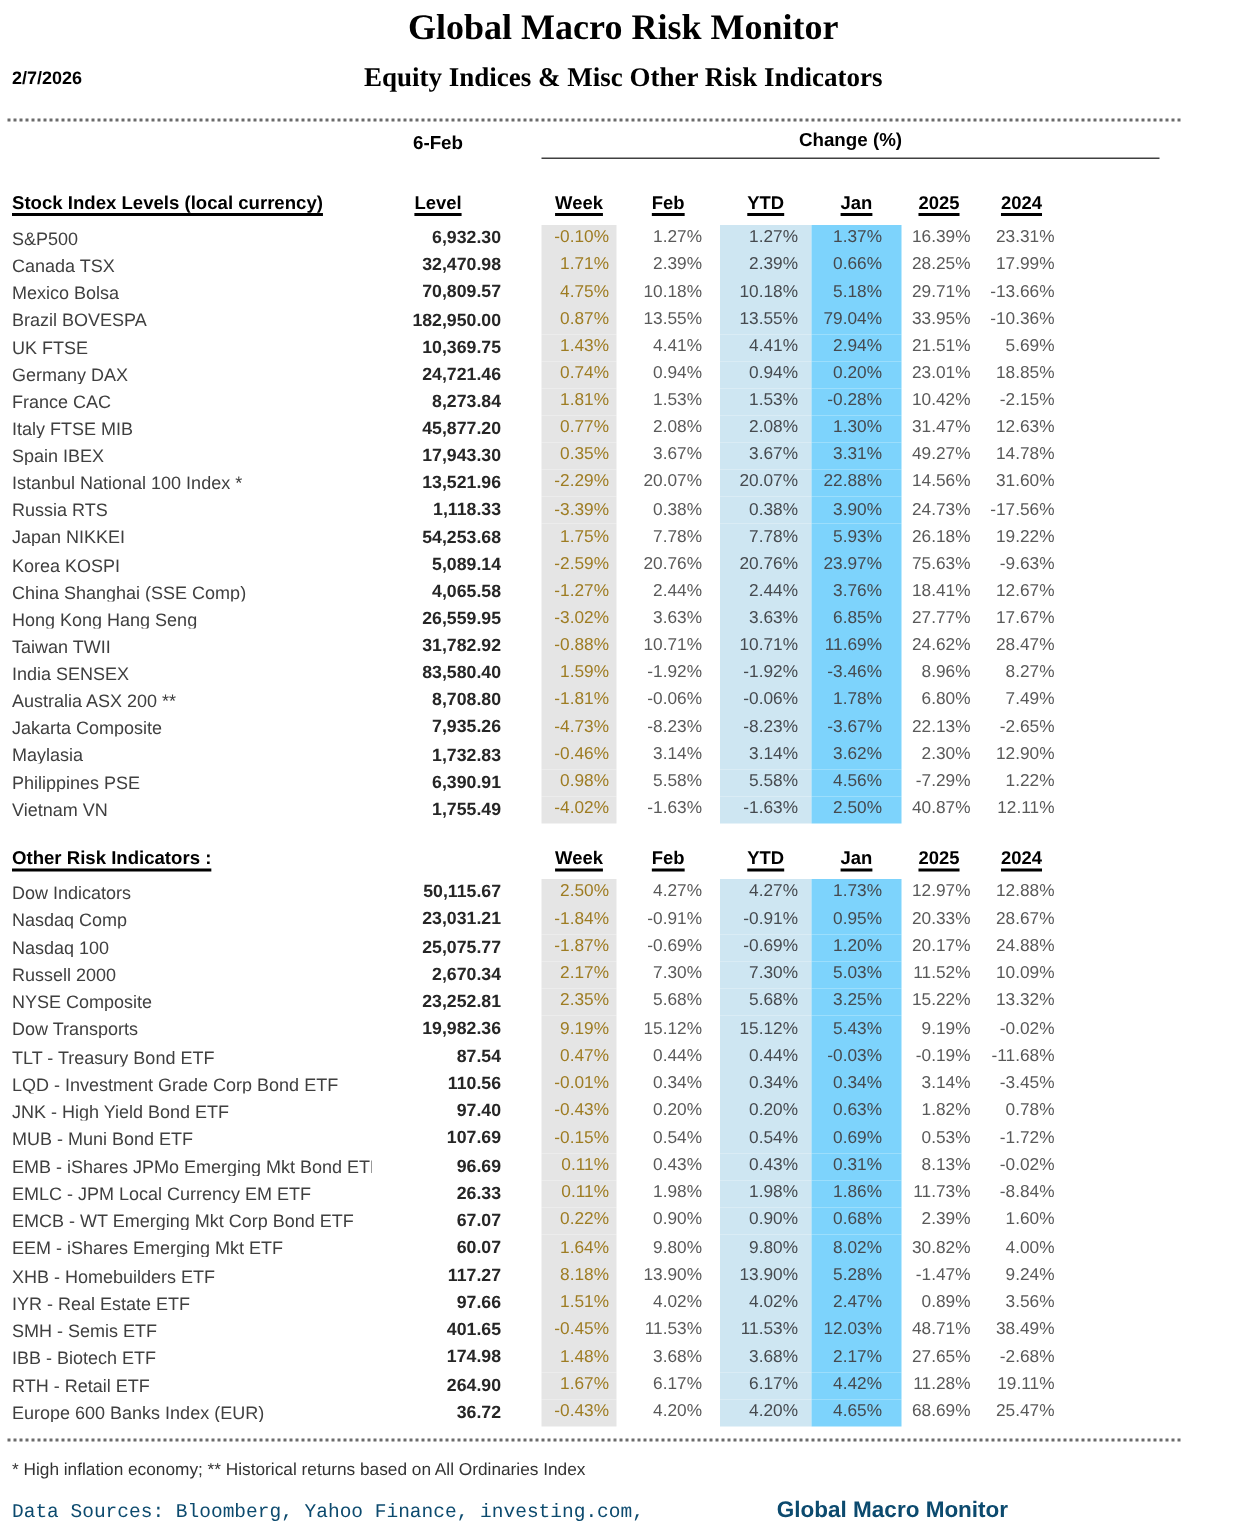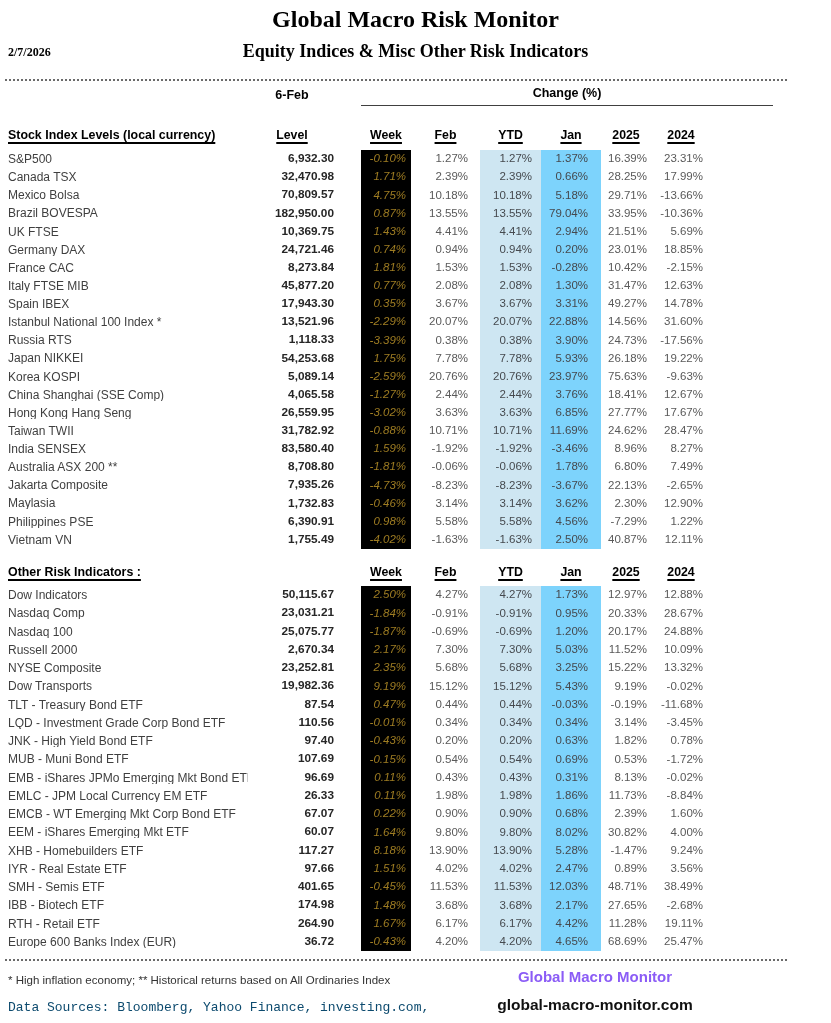--- a/index.html
+++ b/index.html
@@ -5,21 +5,21 @@
   html,body{margin:0;padding:0;background:#ffffff;}
   .sheet{
     position:relative;
     width:831px;height:1023px;
     background:#ffffff;
     font-family:"Liberation Sans","DejaVu Sans",sans-serif;
     overflow:hidden;
   }
   .report-date{
     position:absolute;left:8px;top:45px;
-    font-family:Liberation Serif, serif;
+    font-family:Liberation Sans, sans-serif;
     font-weight:bold;font-size:12px;color:#000;
   }
   .title{
     position:absolute;left:0;top:6px;width:100%;
     text-align:center;
     font-family:"Liberation Serif","DejaVu Serif",serif;
     font-weight:bold;font-size:24px;color:#000;
   }
   .subtitle{
     position:absolute;left:0;top:41px;width:100%;
@@ -52,21 +52,21 @@
     align-items:center;
   }
   .hdr-row{height:26px;margin-bottom:2px;}
   .tbl-s2 .hdr-row{height:22px;margin-bottom:3px;}
   .tbl-s1 .row.data{height:18.14px;}
   .tbl-s2 .row.data{height:18.25px;}
   .c{font-size:11.5px;color:#595959;text-align:right;line-height:1;white-space:nowrap;}
   .c.label{text-align:left;padding-left:8px;font-size:12px;color:#3f3f3f;overflow:hidden;}
   .c.level{font-weight:bold;color:#262626;font-size:11.8px;padding-right:2px;}
   .c.gapcol{}
-  .c.week{background:#000000;color:#9E7C22;padding-right:5px;height:100%;display:flex;align-items:center;justify-content:flex-end;font-style:italic;}
+  .c.week{background:#e5e5e5;color:#9E7C22;padding-right:5px;height:100%;display:flex;align-items:center;justify-content:flex-end;}
   .c.feb{padding-right:12px;}
   .c.ytd{background:#CEE6F2;color:#45494E;padding-right:9px;height:100%;display:flex;align-items:center;justify-content:flex-end;}
   .c.jan{background:#7dd3fc;color:#45494E;padding-right:13px;height:100%;display:flex;align-items:center;justify-content:flex-end;}
   .c.y25{padding-right:4px;}
   .c.y24{padding-right:8px;}
   .h{
     font-weight:bold;color:#000;font-size:12.3px;text-align:center;
     text-decoration:underline;text-underline-offset:3px;text-decoration-thickness:1.5px;
   }
   .h.empty{text-decoration:none;}
@@ -77,21 +77,21 @@
     font-size:11.5px;color:#333;
   }
   .sources{
     position:absolute;left:8px;top:1000px;
     font-family:Liberation Mono, monospace;
     font-size:13px;color:#0c4a6e;
   }
   .brandblock{
     position:absolute;left:455px;top:968px;width:280px;text-align:center;
   }
-  .brand{font-weight:bold;font-size:15px;color:#8b5cf6;}
+  .brand{font-weight:bold;font-size:15px;color:#0c4a6e;margin-top:30px;}
   .website{font-weight:bold;font-size:15.5px;color:#111;margin-top:11px;}
 </style>
 </head>
 <body>
 
 <div class="sheet">
 
   <div class="report-date">2/7/2026</div>
   <div class="title">Global Macro Risk Monitor</div>
   <div class="subtitle">Equity Indices &amp; Misc Other Risk Indicators</div>

